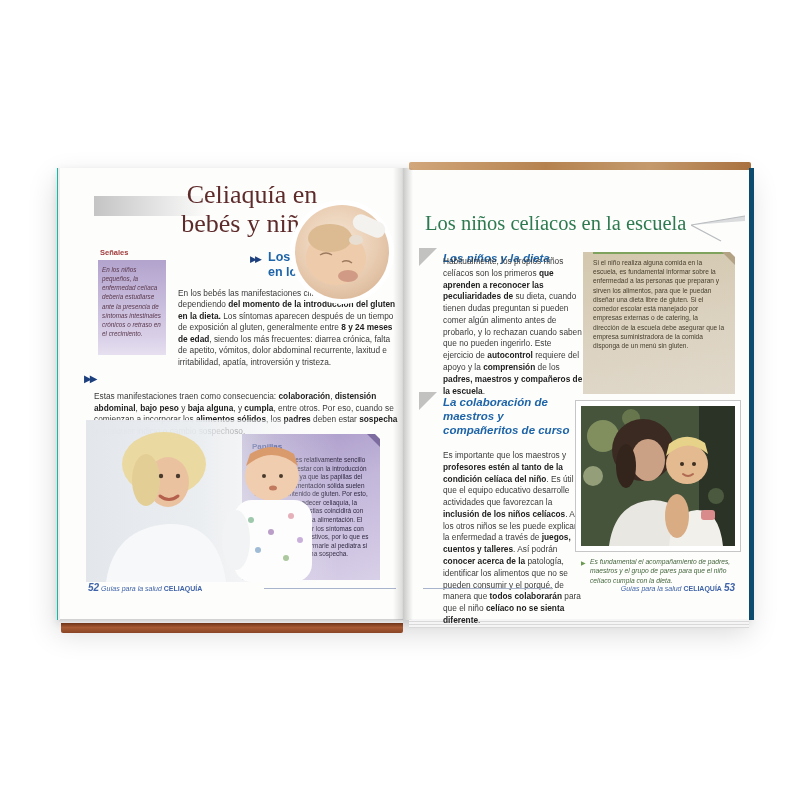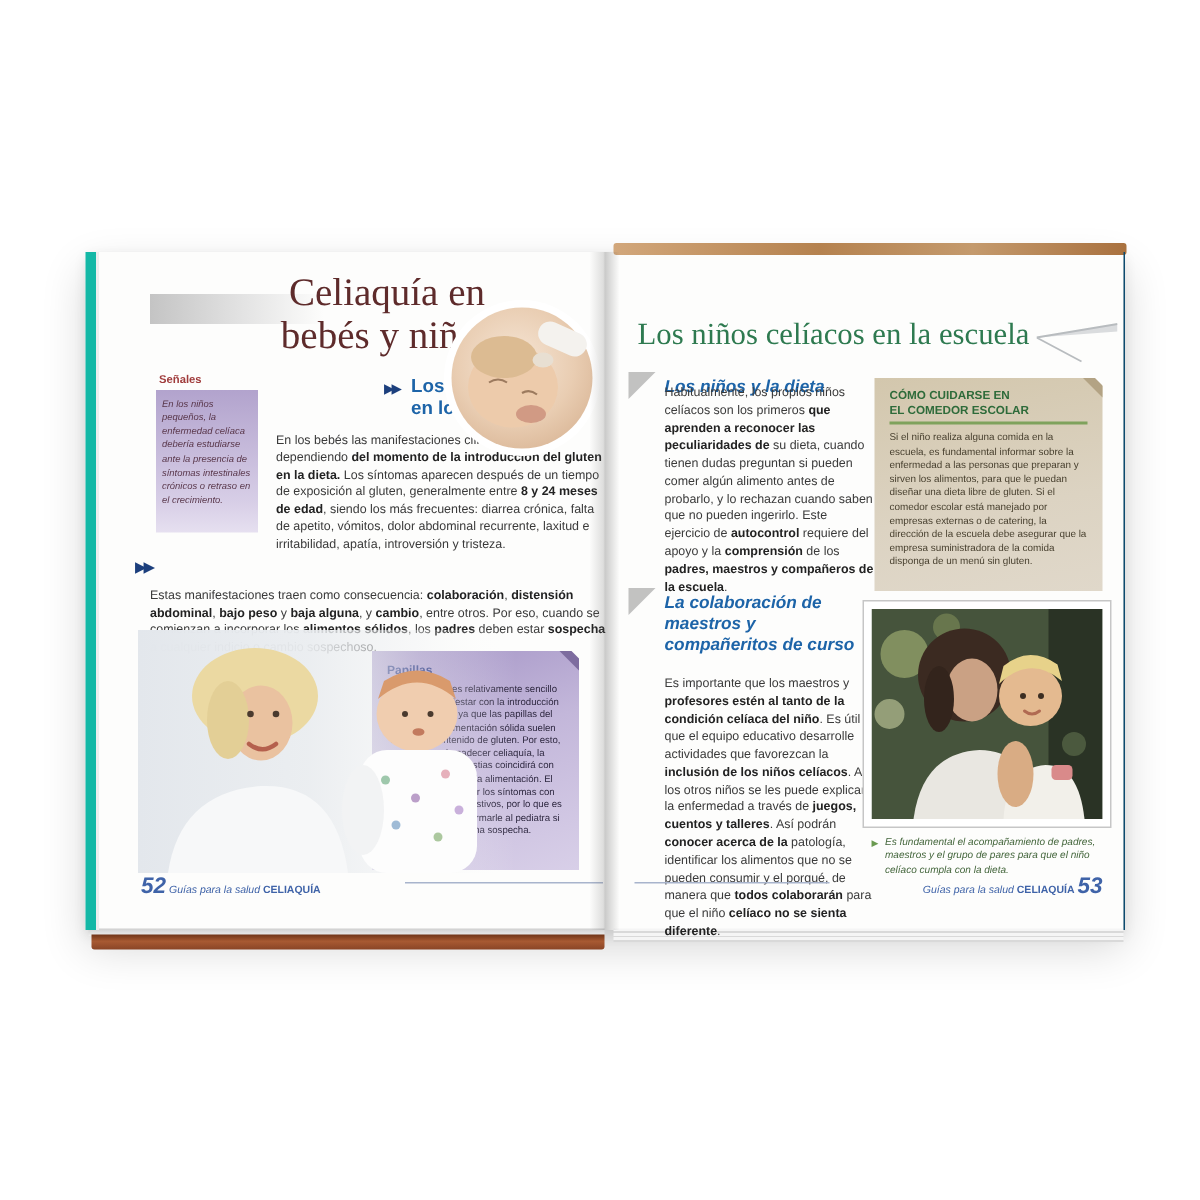--- a/index.html
+++ b/index.html
@@ -11,22 +11,22 @@
   .cover-top{position:absolute;left:352px;right:-2px;top:-6px;height:8px;border-radius:2px;
              background:linear-gradient(90deg,#d2a77b,#b5824f 40%,#c49a6d 70%,#a9713f);}
   .pagestack-bl{position:absolute;left:2px;width:344px;bottom:-4px;height:5px;background:linear-gradient(180deg,#cfcfcf,#efefef);}
   .cover-bottom{position:absolute;left:4px;width:342px;bottom:-13px;height:10px;
              background:linear-gradient(180deg,#6f3418,#a85a32 45%,#8a4526);border-radius:0 0 2px 2px;}
   .pagestack-br{position:absolute;left:352px;right:0;bottom:-8px;height:9px;
              background:repeating-linear-gradient(180deg,#f5f5f5 0 2px,#d9d9d9 2px 3px);}
   .spine{position:absolute;left:336px;top:0;width:20px;height:100%;
          background:linear-gradient(90deg,rgba(255,255,255,0) 0%,rgba(110,110,110,.22) 46%,rgba(70,70,70,.28) 52%,rgba(255,255,255,0) 100%);z-index:5;}
   .page{position:absolute;top:0;height:452px;width:346px;}
-  .page-left{left:0;border-left:7px solid #14b8a6;box-shadow:inset 2px 0 0 #eee;}
-  .page-right{left:346px;border-right:1px solid #0c4a6e;}
+  .page-left{left:0;border-left:1px solid #14b8a6;box-shadow:inset 2px 0 0 #eee;}
+  .page-right{left:346px;border-right:5px solid #0c4a6e;}
 
   
   .title-bar{position:absolute;left:36px;top:28px;width:116px;height:20px;
              background:linear-gradient(90deg,#c4c4c4,#e4e4e4 55%,rgba(255,255,255,0));}
   .left-title{position:absolute;left:88px;top:12px;width:212px;text-align:center;
               font-family:"Liberation Serif","DejaVu Serif",serif;font-size:26px;line-height:1.12;
               color:#5e2b2b;}
   .baby-circle{position:absolute;left:232px;top:32px;width:104px;height:104px;z-index:2;}
   .sidebar-label{position:absolute;left:42px;top:80px;font-size:7.5px;font-weight:bold;color:#a03c3c;}
   .sidebar-box{position:absolute;left:40px;top:92px;width:68px;min-height:95px;padding:5px 4px;box-sizing:border-box;
@@ -43,21 +43,21 @@
   .papillas-box{position:absolute;left:184px;top:266px;width:138px;height:146px;box-sizing:border-box;
                 padding:8px 10px;background:linear-gradient(160deg,#a393c5,#c3b7da 45%,#d8cfe8);z-index:1;}
   .papillas-box .fold{position:absolute;top:0;right:0;width:0;height:0;
                 border-top:13px solid #7d6c9f;border-left:13px solid transparent;}
   .papillas-box .fold-cut{position:absolute;top:-1px;right:-1px;width:0;height:0;
                 border-top:7px solid #fdfdfc;border-left:7px solid transparent;}
   .h-papillas{font-size:8px;font-weight:bold;color:#23307f;margin:0 0 5px 0;}
   .papillas-body{font-size:6.4px;line-height:1.34;color:#2e2840;text-align:center;}
   .footer{position:absolute;top:414px;font-size:7px;color:#3f63a8;z-index:3;}
   .footer-left{left:30px;}
-  .footer .num{font-size:15px;font-weight:bold;font-style:italic;}
+  .footer .num{font-size:10px;font-weight:bold;font-style:italic;}
   .footer .series{font-style:italic;}
   .footer .name{font-weight:bold;}
   .rule-left{position:absolute;left:206px;right:8px;top:420px;border-top:1px solid #a8b4cc;}
 
   
   .right-title{position:absolute;left:22px;top:44px;width:310px;
                font-family:"Liberation Serif","DejaVu Serif",serif;font-size:20.5px;color:#2e7a50;}
   .title-ribbon{position:absolute;left:288px;top:46px;width:54px;height:28px;}
   .tri{position:absolute;width:0;height:0;border-top:18px solid #aeaeae;border-right:18px solid transparent;opacity:.75;}
   .tri-1{left:16px;top:80px;}
@@ -127,21 +127,21 @@
       <div class="sidebar-box">En los niños pequeños, la enfermedad celíaca debería estudiarse ante la presencia de síntomas intestinales crónicos o retraso en el crecimiento.</div>
 
       <div class="chev chev-symptoms">▶▶</div>
       <div class="h-symptoms">
         <div>Los síntomas</div>
         <div>en los bebés</div>
       </div>
       <div class="symptoms-body">En los bebés las manifestaciones clínicas <b>varían</b> dependiendo <b>del momento de la introducción del gluten en la dieta.</b> Los síntomas aparecen después de un tiempo de exposición al gluten, generalmente entre <b>8 y 24 meses de edad</b>, siendo los más frecuentes: diarrea crónica, falta de apetito, vómitos, dolor abdominal recurrente, laxitud e irritabilidad, apatía, introversión y tristeza.</div>
 
       <div class="chev chev-consec">▶▶</div>
-      <div class="consec-body">Estas manifestaciones traen como consecuencia: <b>colaboración</b>, <b>distensión abdominal</b>, <b>bajo peso</b> y <b>baja alguna</b>, y <b>cambio</b>, entre otros. Por eso, cuando se comienzan a incorporar los <b>alimentos sólidos</b>, los <b>padres</b> deben estar <b>sospecha</b> a cualquier indicio o cambio sospechoso.</div>
+      <div class="consec-body">Estas manifestaciones traen como consecuencia: <b>colaboración</b>, <b>distensión abdominal</b>, <b>bajo peso</b> y <b>baja alguna</b>, y <b>cumpla</b>, entre otros. Por eso, cuando se comienzan a incorporar los <b>alimentos sólidos</b>, los <b>padres</b> deben estar <b>sospecha</b> a cualquier indicio o cambio sospechoso.</div>
 
       <div class="papillas-box">
         <div class="fold"></div>
         <div class="fold-cut"></div>
         <h3 class="h-papillas">Papillas</h3>
         <div class="papillas-body">En los bebés es relativamente sencillo detectar el malestar con la introducción de la comida, ya que las papillas del inicio de la alimentación sólida suelen tener alto contenido de gluten. Por esto, en caso de padecer celiaquía, la aparición de molestias coincidirá con este momento de la alimentación. El peligro es confundir los síntomas con otros trastornos digestivos, por lo que es muy importante informarle al pediatra si se tiene alguna sospecha.</div>
       </div>
 
       <svg class="photo-left" viewBox="0 0 252 162" aria-hidden="true">
         <defs>
@@ -196,24 +196,20 @@
       <div class="h-col h-diet">Los niños y la dieta</div>
       <div class="col-body diet-body">Habitualmente, los propios niños celíacos son los primeros <b>que aprenden a reconocer las peculiaridades de</b> su dieta, cuando tienen dudas preguntan si pueden comer algún alimento antes de probarlo, y lo rechazan cuando saben que no pueden ingerirlo. Este ejercicio de <b>autocontrol</b> requiere del apoyo y la <b>comprensión</b> de los <b>padres, maestros y compañeros de la escuela</b>.</div>
 
       <div class="tri tri-2"></div>
       <div class="h-col h-collab">La colaboración de maestros y compañeritos de curso</div>
       <div class="col-body collab-body">Es importante que los maestros y <b>profesores estén al tanto de la condición celíaca del niño</b>. Es útil que el equipo educativo desarrolle actividades que favorezcan la <b>inclusión de los niños celíacos</b>. A los otros niños se les puede explicar la enfermedad a través de <b>juegos, cuentos y talleres</b>. Así podrán <b>conocer acerca de la</b> patología, identificar los alimentos que no se pueden consumir y el porqué, de manera que <b>todos colaborarán</b> para que el niño <b>celíaco no se sienta diferente</b>.</div>
 
       <div class="canteen-box">
         <div class="fold"></div>
         <div class="fold-cut"></div>
-        <div class="h-canteen">
-          <div>CÓMO CUIDARSE EN</div>
-          <div>EL COMEDOR ESCOLAR</div>
-        </div>
         <div class="canteen-rule"></div>
         <div class="canteen-body">Si el niño realiza alguna comida en la escuela, es fundamental informar sobre la enfermedad a las personas que preparan y sirven los alimentos, para que le puedan diseñar una dieta libre de gluten. Si el comedor escolar está manejado por empresas externas o de catering, la dirección de la escuela debe asegurar que la empresa suministradora de la comida disponga de un menú sin gluten.</div>
       </div>
 
       <div class="photo-right">
         <svg viewBox="0 0 154 140" aria-hidden="true">
           <rect x="0" y="0" width="154" height="140" fill="#46543c"></rect>
           <rect x="118" y="0" width="36" height="140" fill="#2a3325"></rect>
           <circle cx="22" cy="30" r="16" fill="#9aa86e" opacity=".7"></circle>
           <circle cx="12" cy="70" r="10" fill="#c8d0a0" opacity=".6"></circle>

